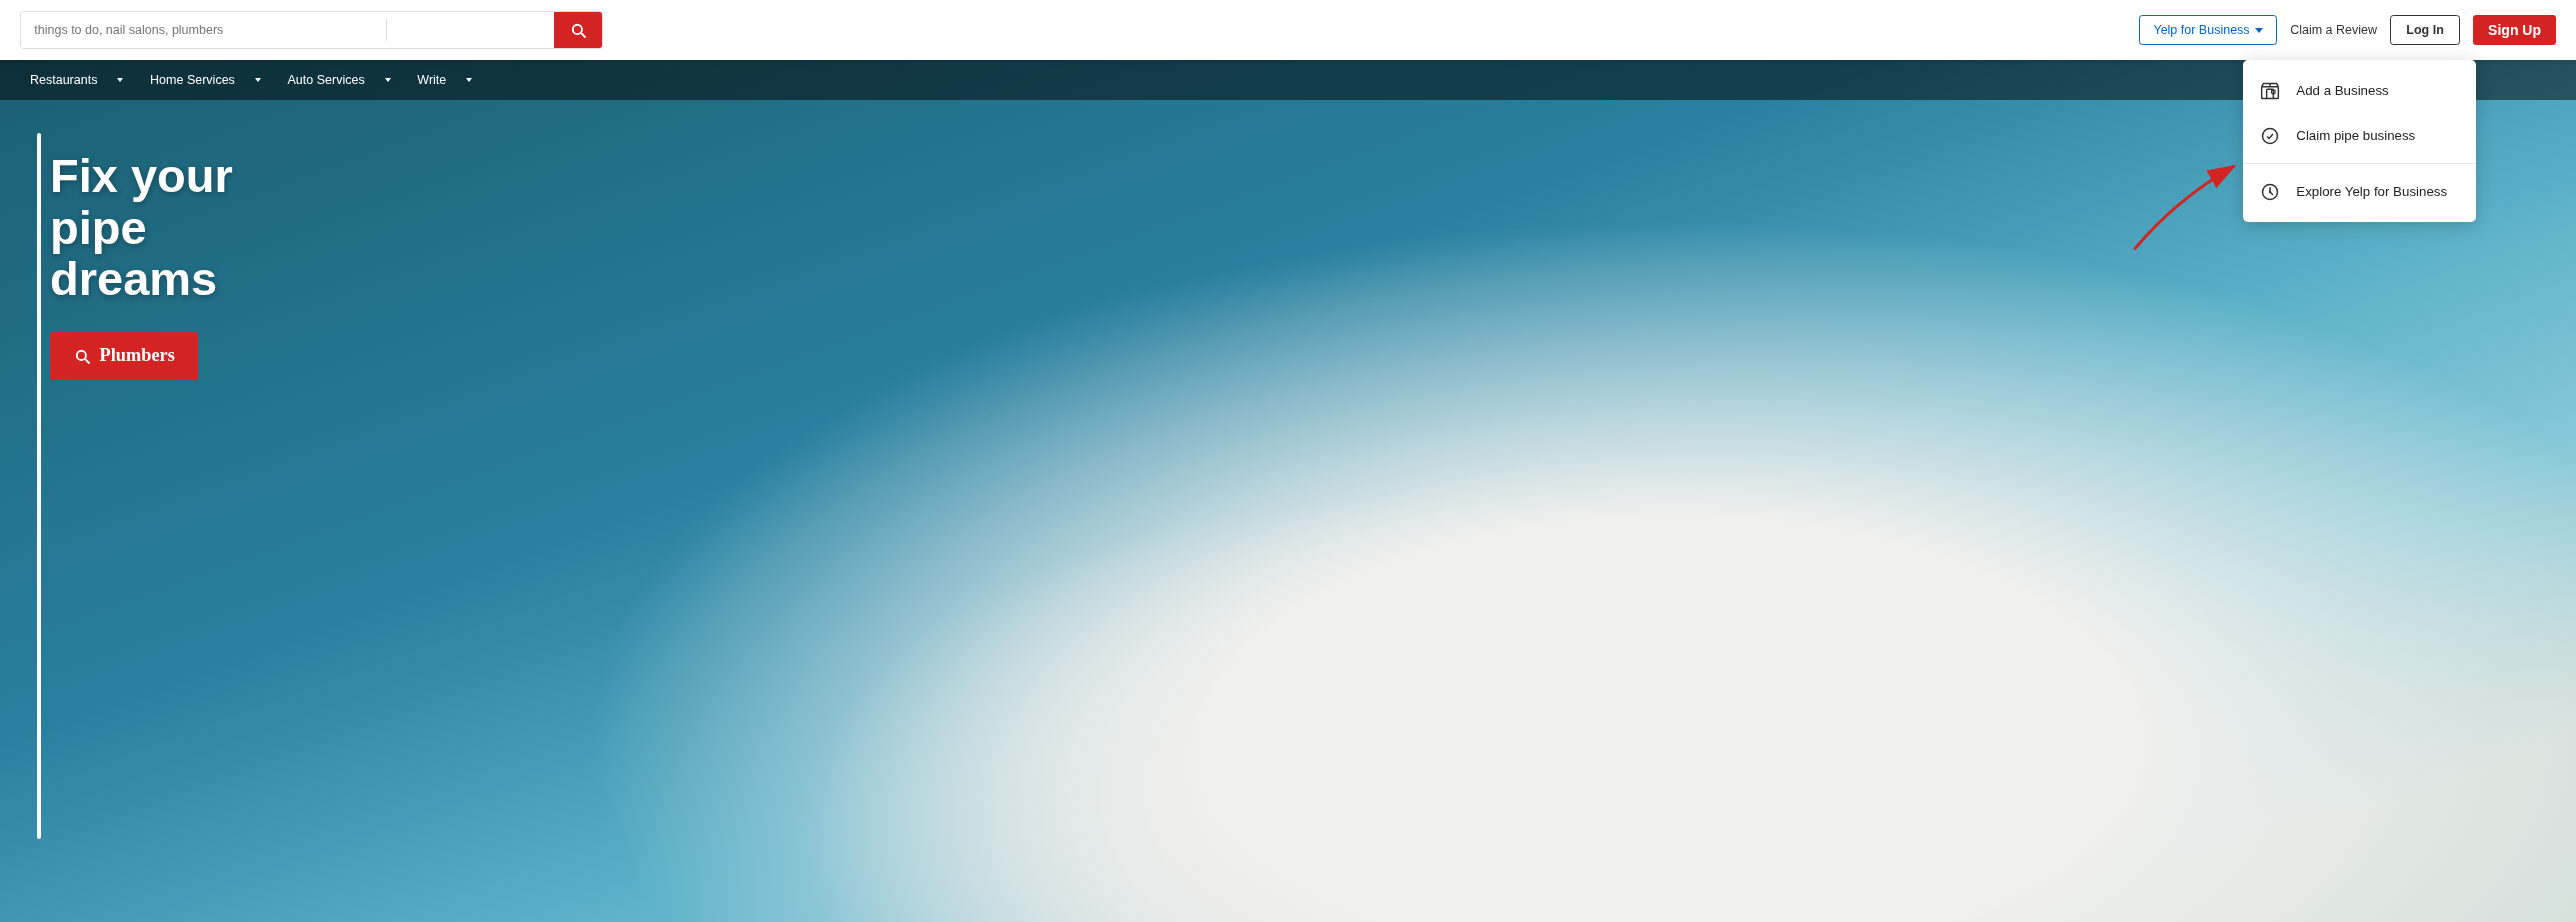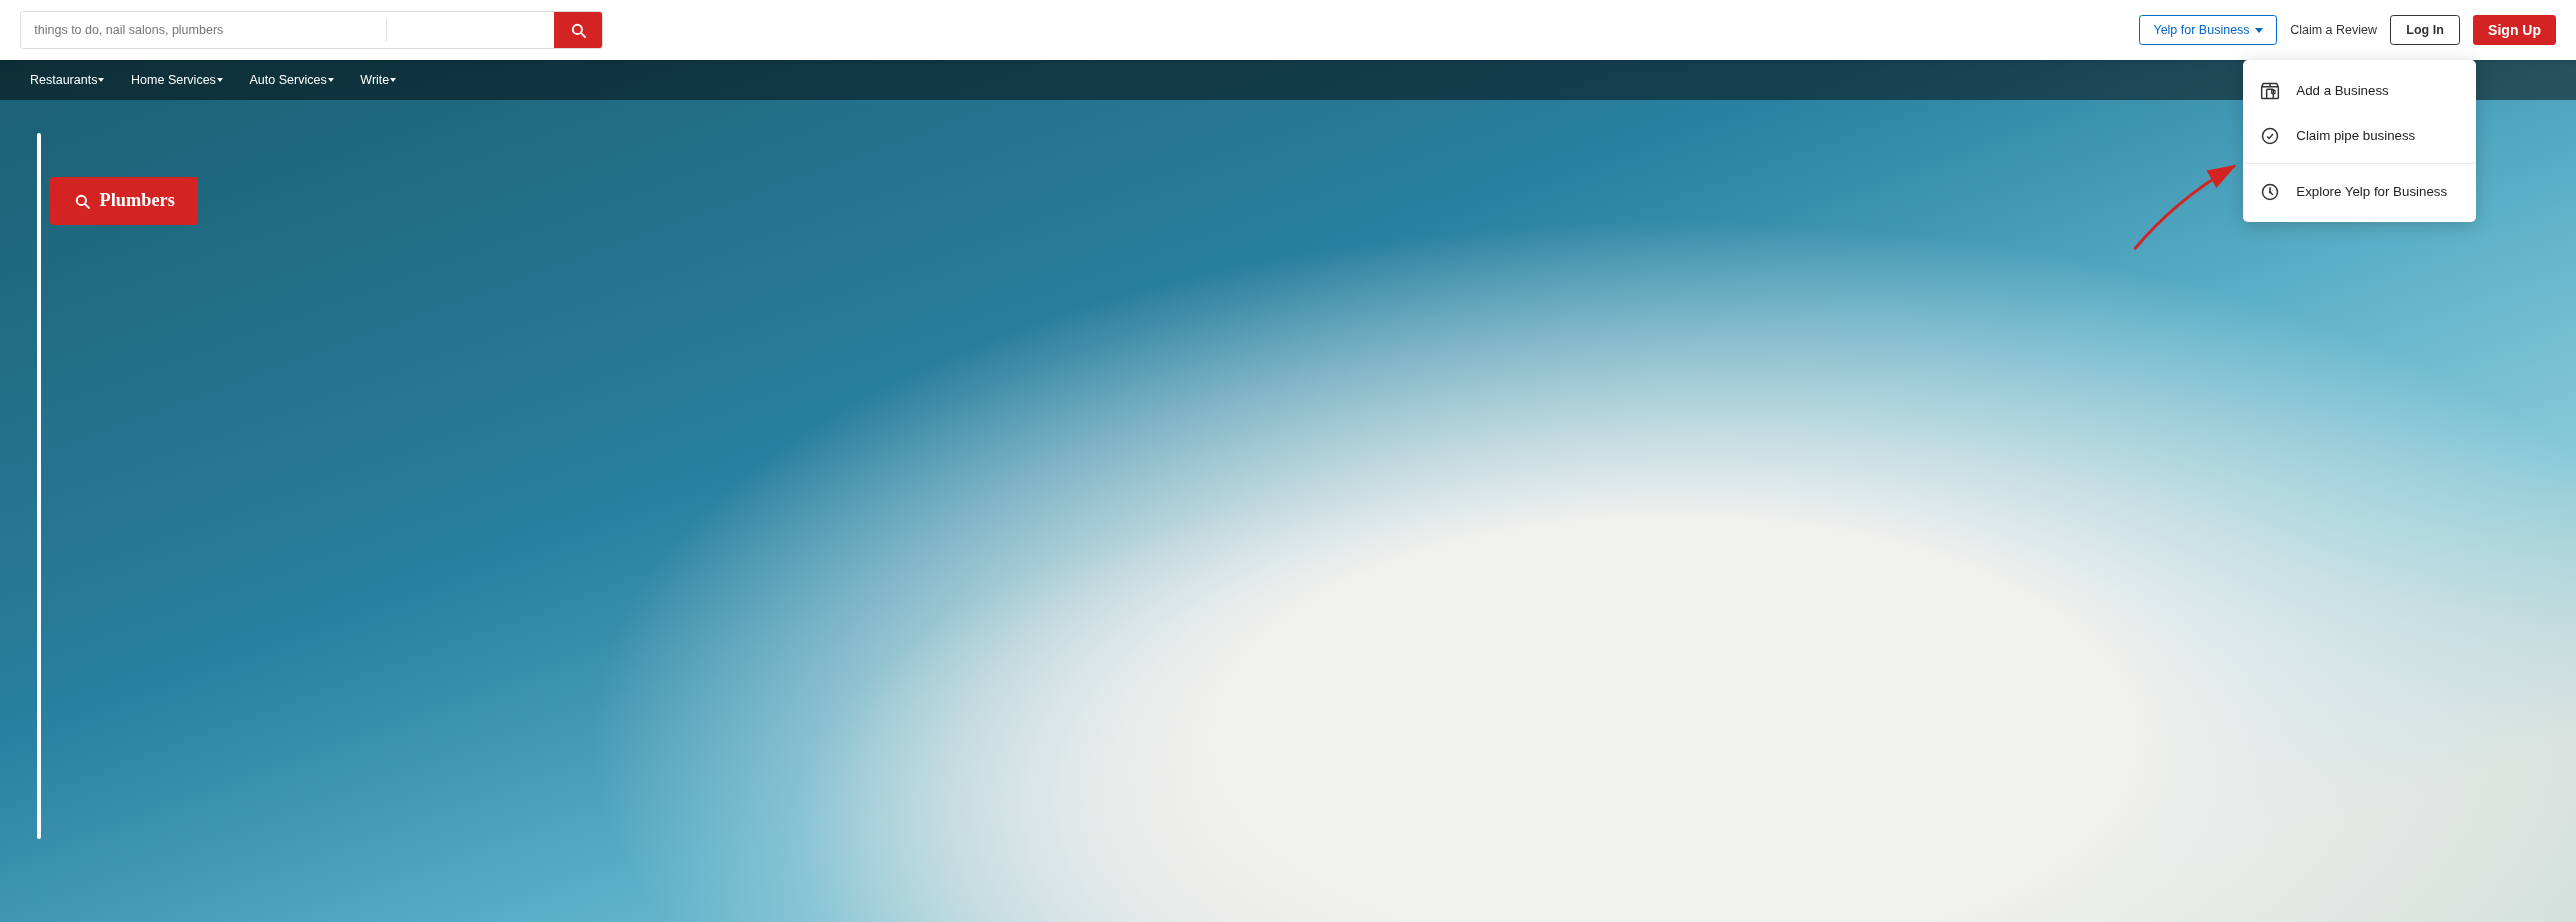--- a/index.html
+++ b/index.html
@@ -143,21 +143,21 @@
     }
 
     .nav-item {
       color: #fff;
       font-size: 12.5px;
       cursor: pointer;
       padding: 6.7px 10px;
       border-radius: 3.3px;
       display: flex;
       align-items: center;
-      gap: 1px;
+      gap: 20px;
       white-space: nowrap;
     }
 
     .nav-chevron {
       border-left: 3.3px solid transparent;
       border-right: 3.3px solid transparent;
       border-top: 4.2px solid #fff;
       display: inline-block;
     }
 
@@ -279,20 +279,21 @@
 </head>
 <body>
 
 <div class="hero">
   <div class="hero-bg"></div>
 </div>
 
 <div class="left-bar"></div>
 
 <div class="hero-content">
+  <div class="hero-tagline">Fix your pipe dreams</div>
   <button class="hero-cta">
     <svg width="18.3" height="18.3" viewBox="0 0 24 24" fill="white">
       <path d="M21 21l-4.35-4.35M17 11A6 6 0 1 1 5 11a6 6 0 0 1 12 0z" stroke="white" stroke-width="2.5" fill="none" stroke-linecap="round"></path>
     </svg>
     <span>Plumbers</span>
   </button>
 </div>
 
 <header class="header">
 

